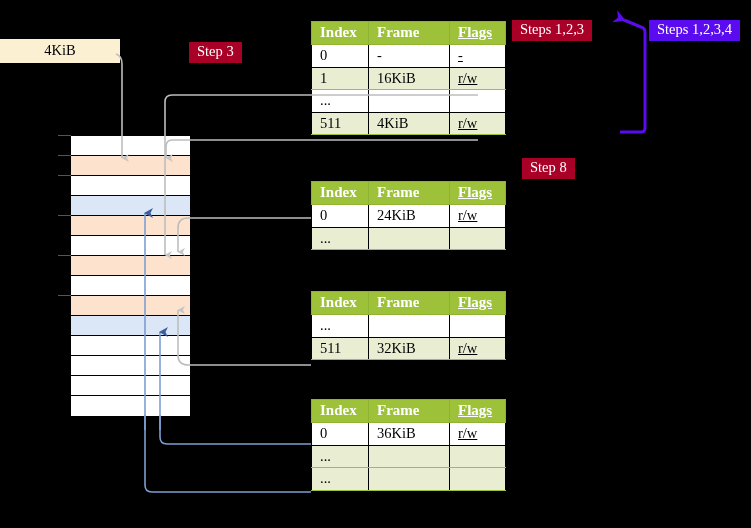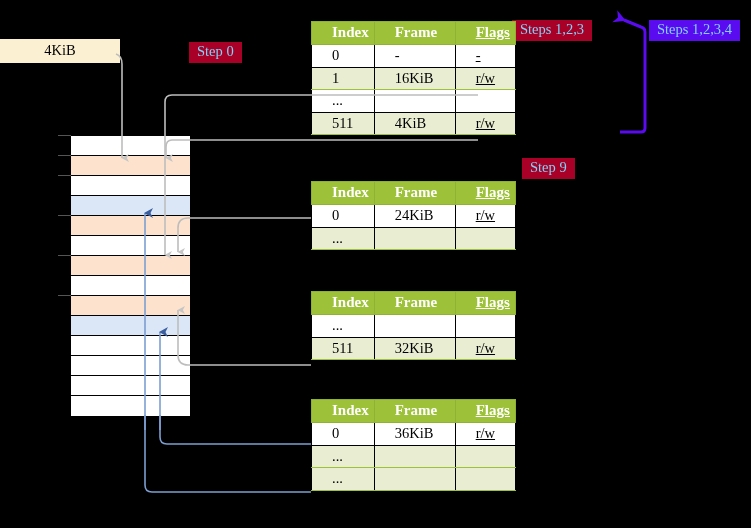--- a/index.html
+++ b/index.html
@@ -25,21 +25,21 @@
   .ptable {
     position: absolute;
     border-collapse: collapse;
     border-spacing: 0;
     background: #ffffff;
     font-size: 14.5px;
     line-height: 1;
   }
   .ptable td, .ptable th {
     border: 1px solid #000000;
-    padding: 3px 5px 4px 20px;
+    padding: 3px 5px 4px 8px;
     height: 16px;
     text-align: left;
     font-weight: normal;
     color: #000000;
     white-space: nowrap;
     box-sizing: border-box;
   }
   .ptable th {
     background: #9dc23a;
     color: #ffffff;
@@ -90,21 +90,21 @@
     position: absolute;
     left: 58px;
     width: 13px;
     height: 0;
     border-top: 1.5px solid #555555;
   }
 
   
   .label {
     position: absolute;
-    color: #7dd3fc;
+    color: #ffffff;
     font-size: 14.5px;
     padding: 2px 8px 3px 8px;
     white-space: nowrap;
     line-height: 1.1;
   }
   .label.red    { background: #a80026; }
   .label.purple { background: #5b0bf0; }
 
   .klabel {
     position: absolute;
@@ -124,27 +124,27 @@
     pointer-events: none;
   }
 </style>
 </head>
 <body>
 
 <div class="stage">
 
   <div class="klabel" style="left:0px; top:39px; width:120px;">4KiB</div>
 
-  <div class="label red" style="left:189px; top:42px;">Step 0</div>
+  <div class="label red" style="left:189px; top:42px;">Step 3</div>
 
   <div class="label red" style="left:512px; top:20px;">Steps 1,2,3</div>
 
   <div class="label purple" style="left:649px; top:20px;text-align:right;">Steps 1,2,3,4</div>
 
-  <div class="label red" style="left:522px; top:158px;">Step 9</div>
+  <div class="label red" style="left:522px; top:158px;">Step 8</div>
 
   <div class="memgrid">
     <div class="memrow"></div>
     <div class="memrow orange"></div>
     <div class="memrow"></div>
     <div class="memrow blue"></div>
     <div class="memrow orange"></div>
     <div class="memrow"></div>
     <div class="memrow orange"></div>
     <div class="memrow"></div>

